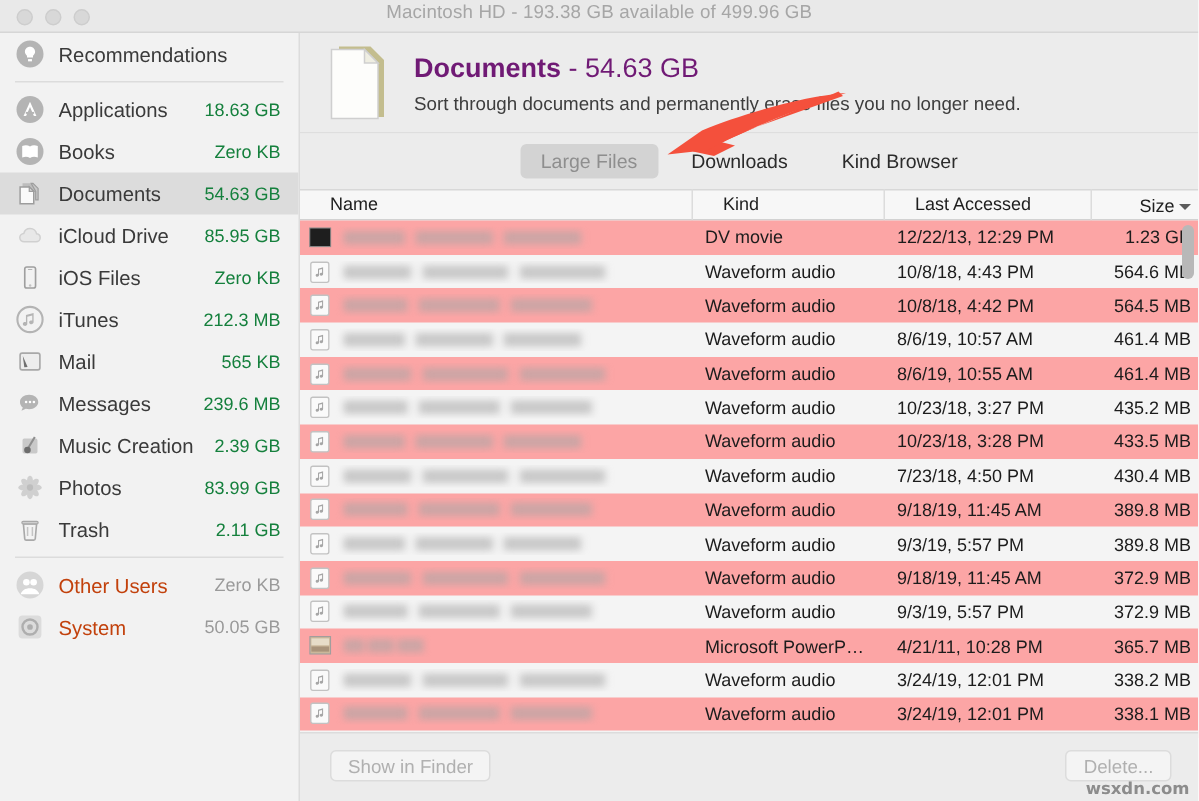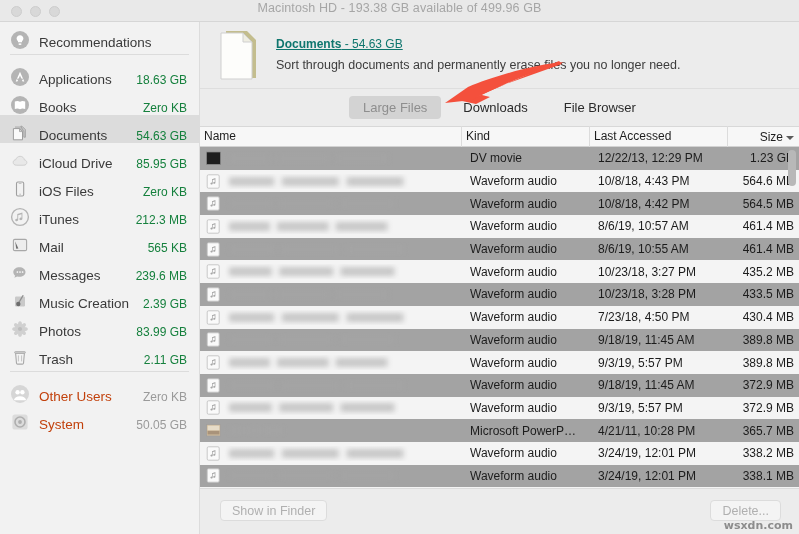--- a/index.html
+++ b/index.html
@@ -64,21 +64,21 @@
     height: 512px;
     background: #f2f2f2;
     border-right: 1px solid #dcdcdc;
     box-sizing: border-box;
     overflow: hidden;
   }
   .sb-item {
     position: relative;
     height: 28px;
     display: flex;
-    align-items: flex-end;
+    align-items: center;
     padding: 0 12px 0 10px;
     box-sizing: border-box;
   }
   .sb-item.selected { background: #dcdcdc; }
   .sb-icon {
     width: 20px; height: 20px;
     flex: 0 0 20px;
     margin-right: 9px;
     display: block;
   }
@@ -123,23 +123,22 @@
     padding-left: 16px;
   }
   #hero-icon {
     width: 46px; height: 54px;
     flex: 0 0 46px;
     margin-right: 14px;
     position: relative;
   }
   #hero-text { line-height: 1.45; }
   #hero-title {
-    font-size: 12px;
-    color: #0f766e;
-    text-decoration: underline;
+    font-size: 18px;
+    color: #701a75;
   }
   #hero-title b { font-weight: bold; }
   #hero-sub {
     font-size: 12.5px;
     color: #3d3d3d;
     margin-top: 2px;
   }
 
   
   #tabbar {
@@ -173,21 +172,21 @@
     box-sizing: border-box;
     display: flex;
     align-items: center;
     font-size: 12px;
     color: #1e1e1e;
   }
   .th {
     box-sizing: border-box;
     height: 21px;
     line-height: 20px;
-    padding: 0 4px;
+    padding: 0 20px;
     border-right: 1px solid #dcdcdc;
     white-space: nowrap;
     overflow: hidden;
   }
   .th.c-name { width: 262px; }
   .th.c-kind { width: 128px; }
   .th.c-date { width: 138px; }
   .th.c-size {
     width: 71px;
     border-right: none;
@@ -205,21 +204,21 @@
     border-right: 4px solid transparent;
     border-top: 4.5px solid #5b5b5b;
     position: relative;
     top: 1px;
   }
 
   #table-body {
     position: relative;
     height: 345px;
     overflow: hidden;
-    background: #a3a3a3;
+    background: #fca5a5;
   }
   .row {
     display: flex;
     align-items: center;
     height: 22.7px;
     font-size: 12px;
     color: #1c1c1c;
     box-sizing: border-box;
   }
   .row.alt { background: #f4f4f4; }
@@ -500,21 +499,21 @@
         <div id="hero-title">
           <b>Documents</b><span> - 54.63 GB</span>
         </div>
         <div id="hero-sub">Sort through documents and permanently erase files you no longer need.</div>
       </div>
     </div>
 
     <div id="tabbar">
         <div class="tab active">Large Files</div>
         <div class="tab">Downloads</div>
-        <div class="tab">File Browser</div>
+        <div class="tab">Kind Browser</div>
       </div>
 
     <div id="table-head">
       <div class="th c-name">Name</div>
       <div class="th c-kind">Kind</div>
       <div class="th c-date">Last Accessed</div>
       <div class="th c-size">
         <span>Size</span>
         <span class="sort-chevron"></span>
       </div>

